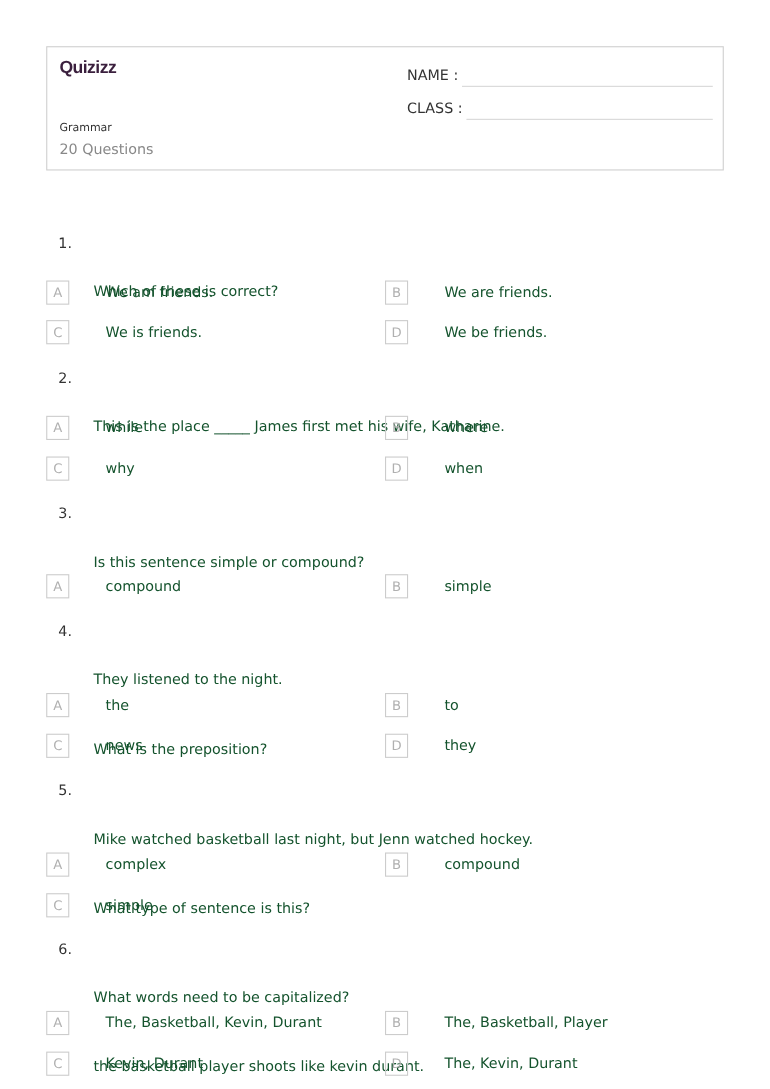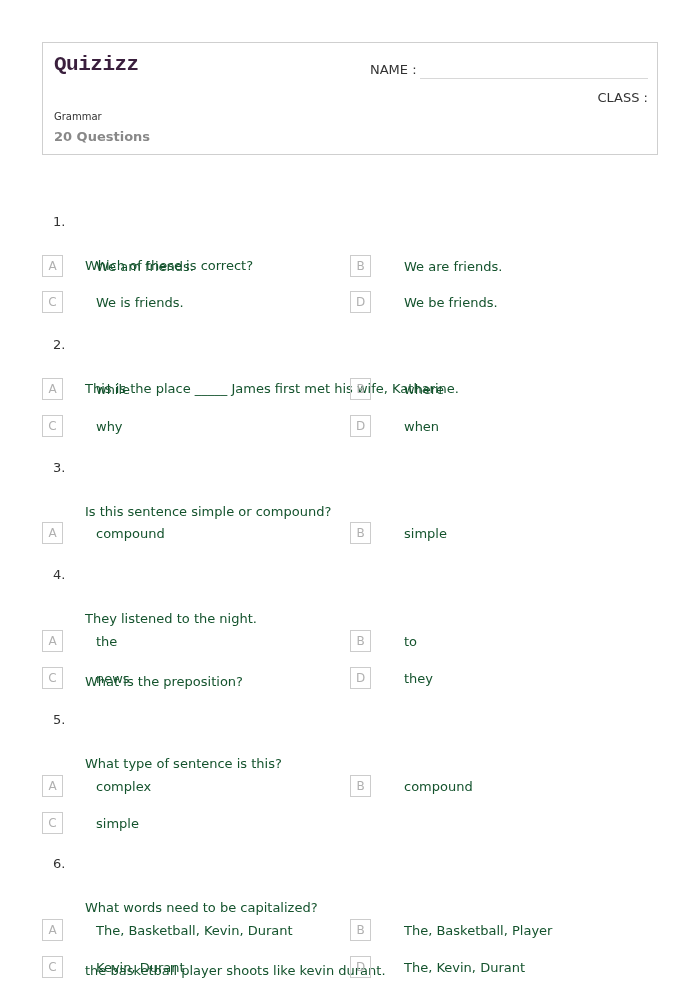--- a/index.html
+++ b/index.html
@@ -19,40 +19,39 @@
       left: 42px;
       top: 42px;
       width: 616px;
       height: 113px;
       border: 1px solid #cfcfcf;
     }
     .logo {
       position: absolute;
       left: 11px;
       top: 10px;
-      font-family: Liberation Mono, monospace;
+      font-family: Liberation Sans, sans-serif;
       font-weight: bold;
-      font-size: 21px;
+      font-size: 16px;
       letter-spacing: -0.5px;
       color: #3a1f3d;
     }
     .quiz-title {
       position: absolute;
       left: 11px;
       top: 68px;
       font-size: 10px;
       color: #333333;
     }
     .quiz-count {
       position: absolute;
       left: 11px;
       top: 86px;
       font-size: 13px;
       color: #888888;
-      font-weight: bold;
     }
     .field-row {
       position: absolute;
       left: 327px;
       width: 278px;
       height: 20px;
       display: flex;
       align-items: flex-end;
     }
     .field-label {
@@ -118,21 +117,21 @@
 
 <div class="header-box">
   <div class="logo">Quizizz</div>
   <div class="quiz-title">Grammar</div>
   <div class="quiz-count">20 Questions</div>
 
   <div class="field-row" style="top: 16px;">
     <span class="field-label">NAME :</span>
     <span class="field-line"></span>
   </div>
-  <div class="field-row" style="top: 46px; flex-direction: column;">
+  <div class="field-row" style="top: 46px;">
     <span class="field-label">CLASS :</span>
     <span class="field-line"></span>
   </div>
 </div>
 
 <div class="question" style="top: 213px;">
   <span class="q-number" style="top: 1px;">1.</span>
   <div class="q-text">
     <div>Which of these is correct?</div>
   </div>
@@ -212,20 +211,21 @@
   <span class="opt-text">news</span>
 </div>
 <div class="option" style="left: 350px; top: 667px;">
   <span class="opt-letter">D</span>
   <span class="opt-text">they</span>
 </div>
 
 <div class="question" style="top: 711px;">
   <span class="q-number" style="top: 1px;">5.</span>
   <div class="q-text">
+    <div>Mike watched basketball last night, but Jenn watched hockey.</div>
     <div>What type of sentence is this?</div>
   </div>
 </div>
 <div class="option" style="left: 42px; top: 775px;">
   <span class="opt-letter">A</span>
   <span class="opt-text">complex</span>
 </div>
 <div class="option" style="left: 350px; top: 775px;">
   <span class="opt-letter">B</span>
   <span class="opt-text">compound</span>

